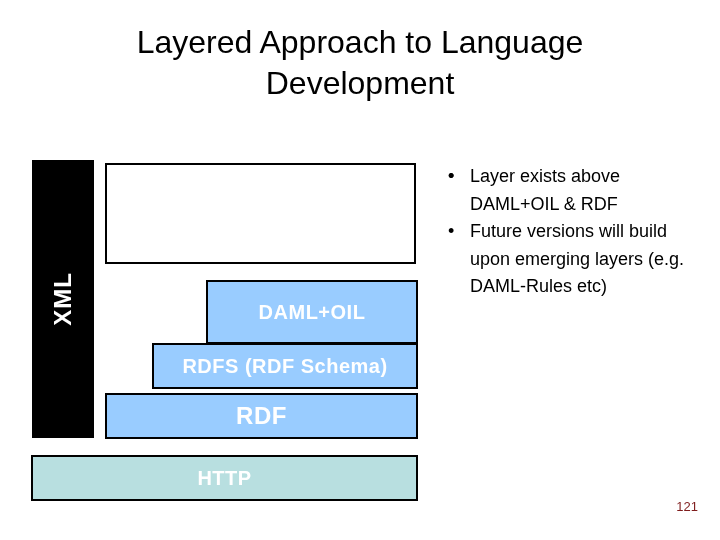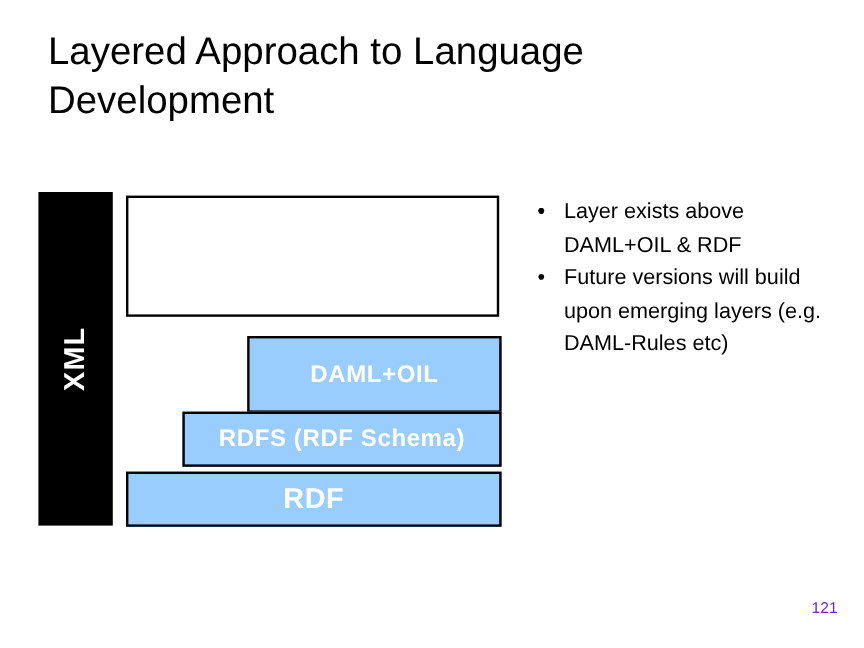--- a/index.html
+++ b/index.html
@@ -23,21 +23,21 @@
     height: 540px;
     background: #ffffff;
   }
 
   
   #slide-title {
     position: absolute;
     left: 40px;
     top: 22px;
     width: 640px;
-    text-align: left;
+    text-align: center;
     font-size: 32px;
     line-height: 41px;
     font-weight: 400;
     color: #000000;
     letter-spacing: 0px;
     white-space: pre-line;
   }
 
   
   #diagram {
@@ -151,21 +151,21 @@
     font-size: 18px;
     line-height: 27.5px;
   }
 
   
   #page-number {
     position: absolute;
     right: 22px;
     bottom: 26px;
     font-size: 13px;
-    color: #6d28d9;
+    color: #7f1d1d;
   }
 </style>
 </head>
 <body>
 
 <div id="slide">
 
   <div id="slide-title">Layered Approach to Language
 Development</div>
 
@@ -176,20 +176,21 @@
     </div>
 
     <div id="top-empty-box"></div>
 
     <div class="layer-box" id="box-daml">DAML+OIL</div>
 
     <div class="layer-box" id="box-rdfs">RDFS (RDF Schema)</div>
 
     <div class="layer-box" id="box-rdf">RDF</div>
 
+    <div class="layer-box" id="box-http">HTTP</div>
 
   </div>
 
   <div id="bullets">
 
     <div class="bullet-item">
       <span class="bullet-dot">•</span>
     </div>
 
     <div class="bullet-item">

